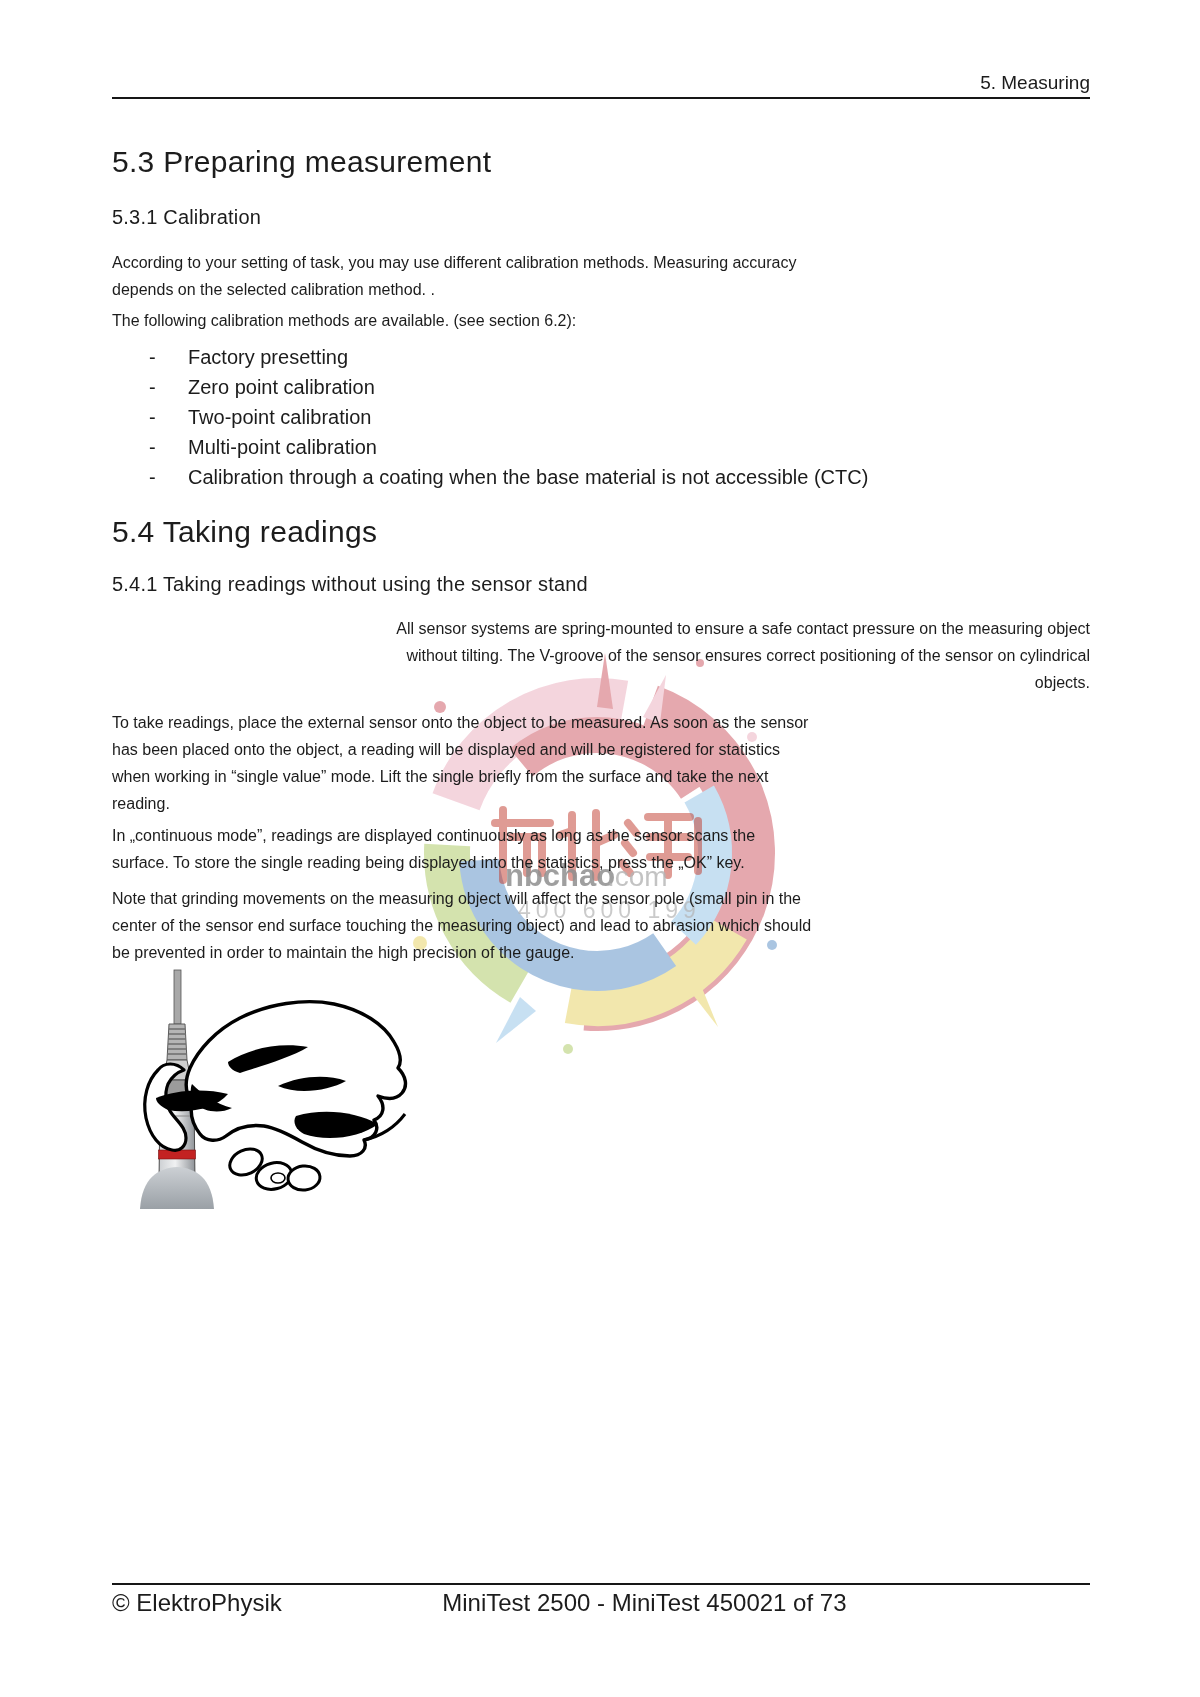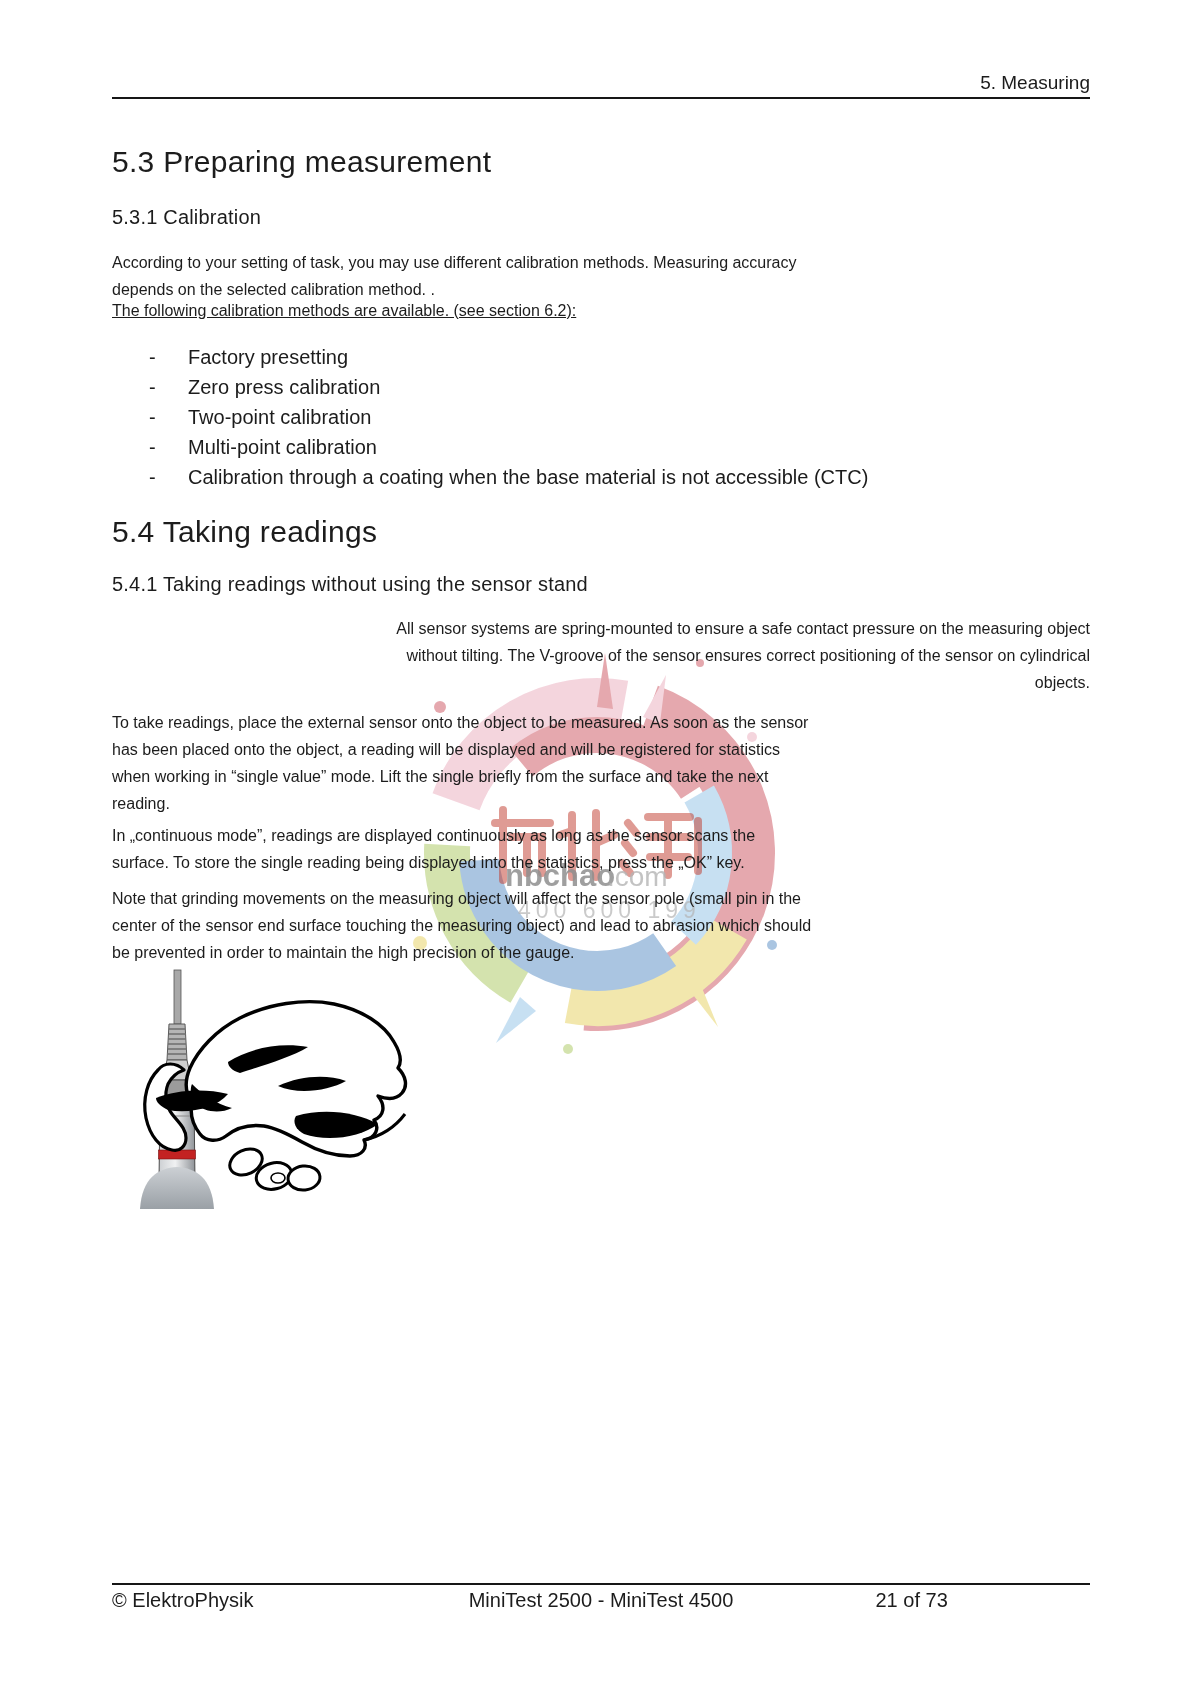--- a/index.html
+++ b/index.html
@@ -17,53 +17,53 @@
   .h2 { font-size:20px; line-height:26px; font-weight:400; letter-spacing:0.2px; }
   .body-text { font-size:16px; line-height:27px; }
   .line { white-space:nowrap; }
   ul.cal-list { list-style:none; font-size:20px; line-height:30px; }
   ul.cal-list li { display:flex; padding-left:37px; }
   .li-marker { display:inline-block; width:39px; flex:0 0 39px; }
   .watermark { z-index:1; }
   .figure { z-index:2; }
   .footer-grid {
     display:grid; grid-template-columns:1fr auto 1fr; align-items:baseline;
-    font-size:20px; z-index:2;
+    font-size:24px; z-index:2;
   }
   .footer-grid .fc { text-align:center; }
-  .footer-grid .fr { text-align:center; }
+  .footer-grid .fr { text-align:left; }
 </style>
 </head>
 <body>
 
 <div class="abs content-col txt running-head" style="top:72px;">
   <span>5. Measuring</span>
 </div>
 <div class="abs content-col rule" style="top:97px;"></div>
 
 <h1 class="abs content-col txt h1" style="top:146px;">5.3 Preparing measurement</h1>
 <h2 class="abs content-col txt h2" style="top:204px;">5.3.1 Calibration</h2>
 
 <div class="abs content-col txt body-text" style="top:249px;">
   <div class="line">According to your setting of task, you may use different calibration methods. Measuring accuracy</div>
   <div class="line">depends on the selected calibration method. .</div>
 </div>
 
-<div class="abs content-col txt body-text" style="top:297px;text-decoration:underline;">
+<div class="abs content-col txt body-text" style="top:307px;">
   <div class="line">The following calibration methods are available. (see section 6.2):</div>
 </div>
 
 <ul class="abs content-col txt cal-list" style="top:342px;">
   <li>
     <span class="li-marker">-</span>
     <span>Factory presetting</span>
   </li>
   <li>
     <span class="li-marker">-</span>
-    <span>Zero press calibration</span>
+    <span>Zero point calibration</span>
   </li>
   <li>
     <span class="li-marker">-</span>
     <span>Two-point calibration</span>
   </li>
   <li>
     <span class="li-marker">-</span>
     <span>Multi-point calibration</span>
   </li>
   <li>

